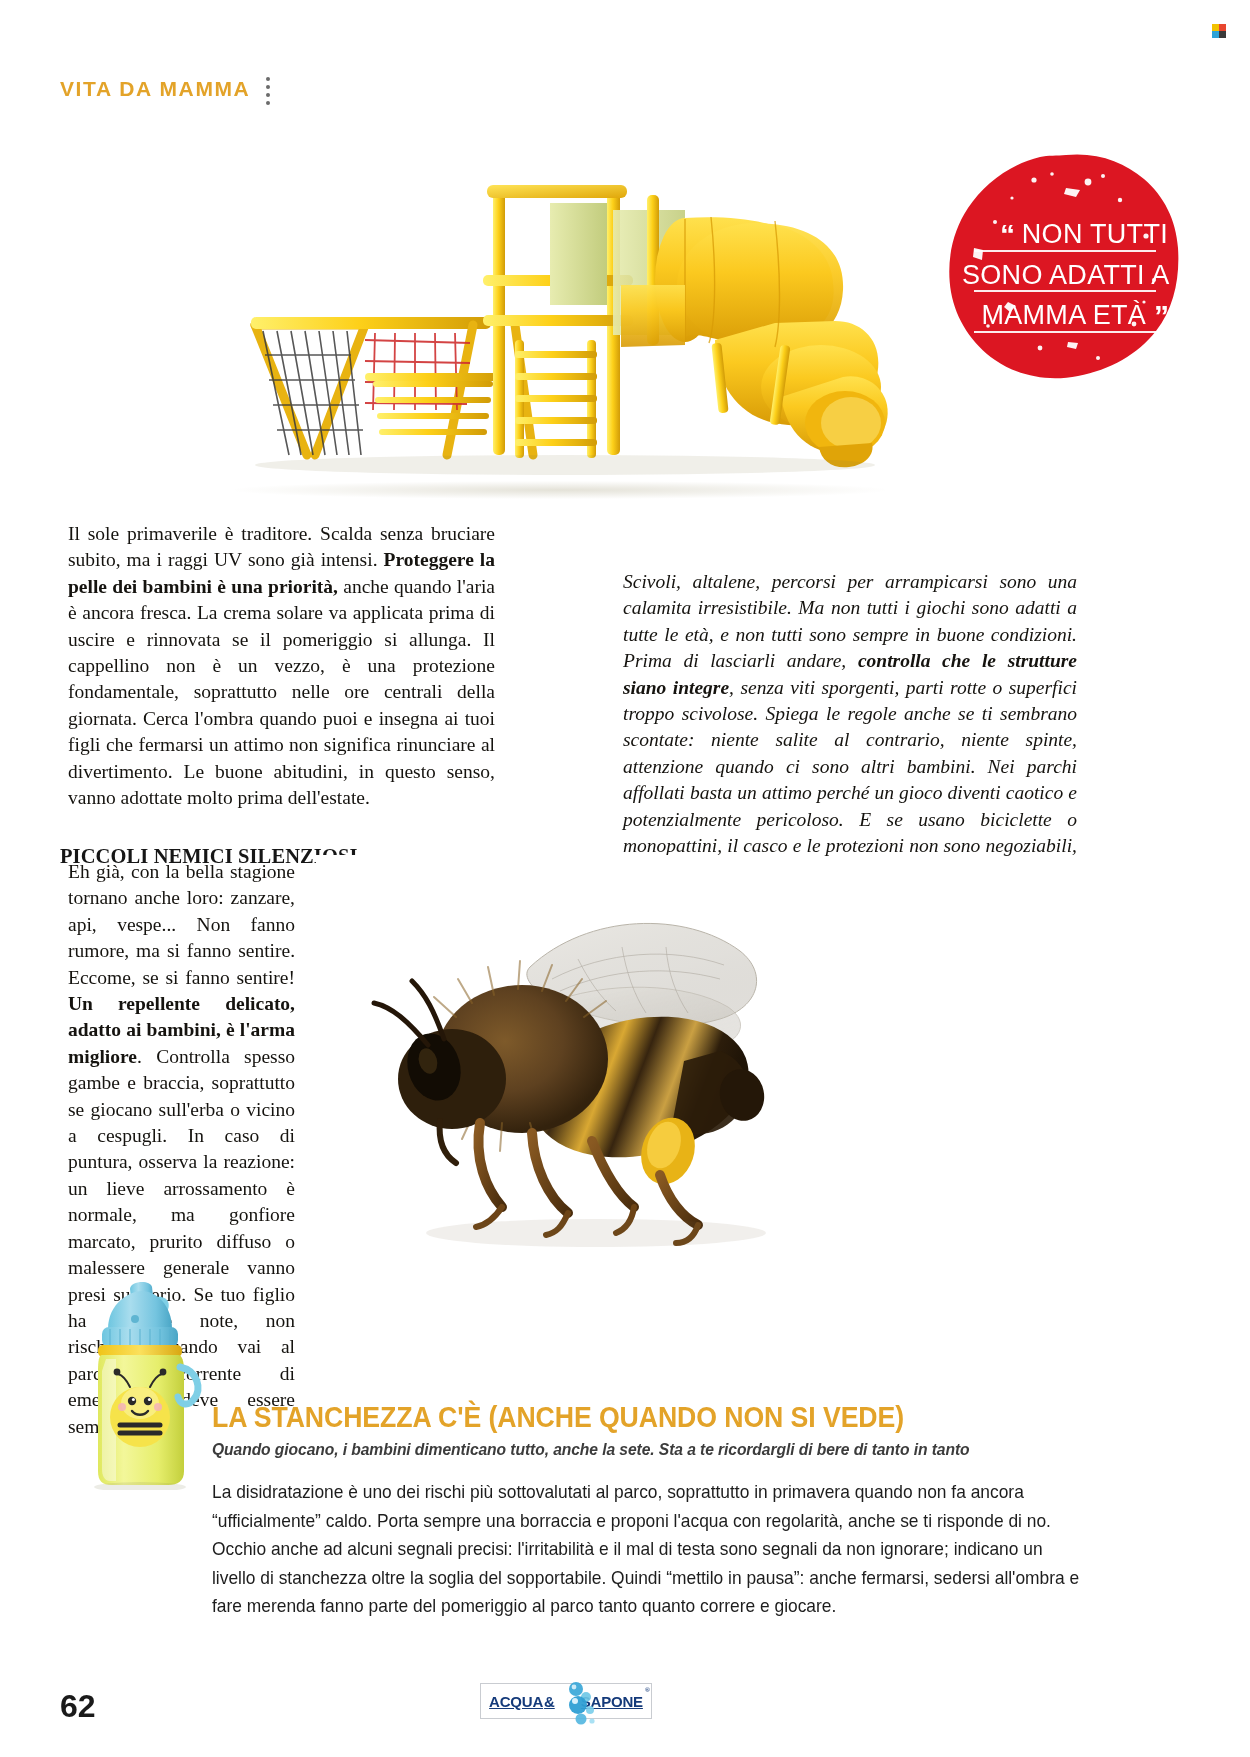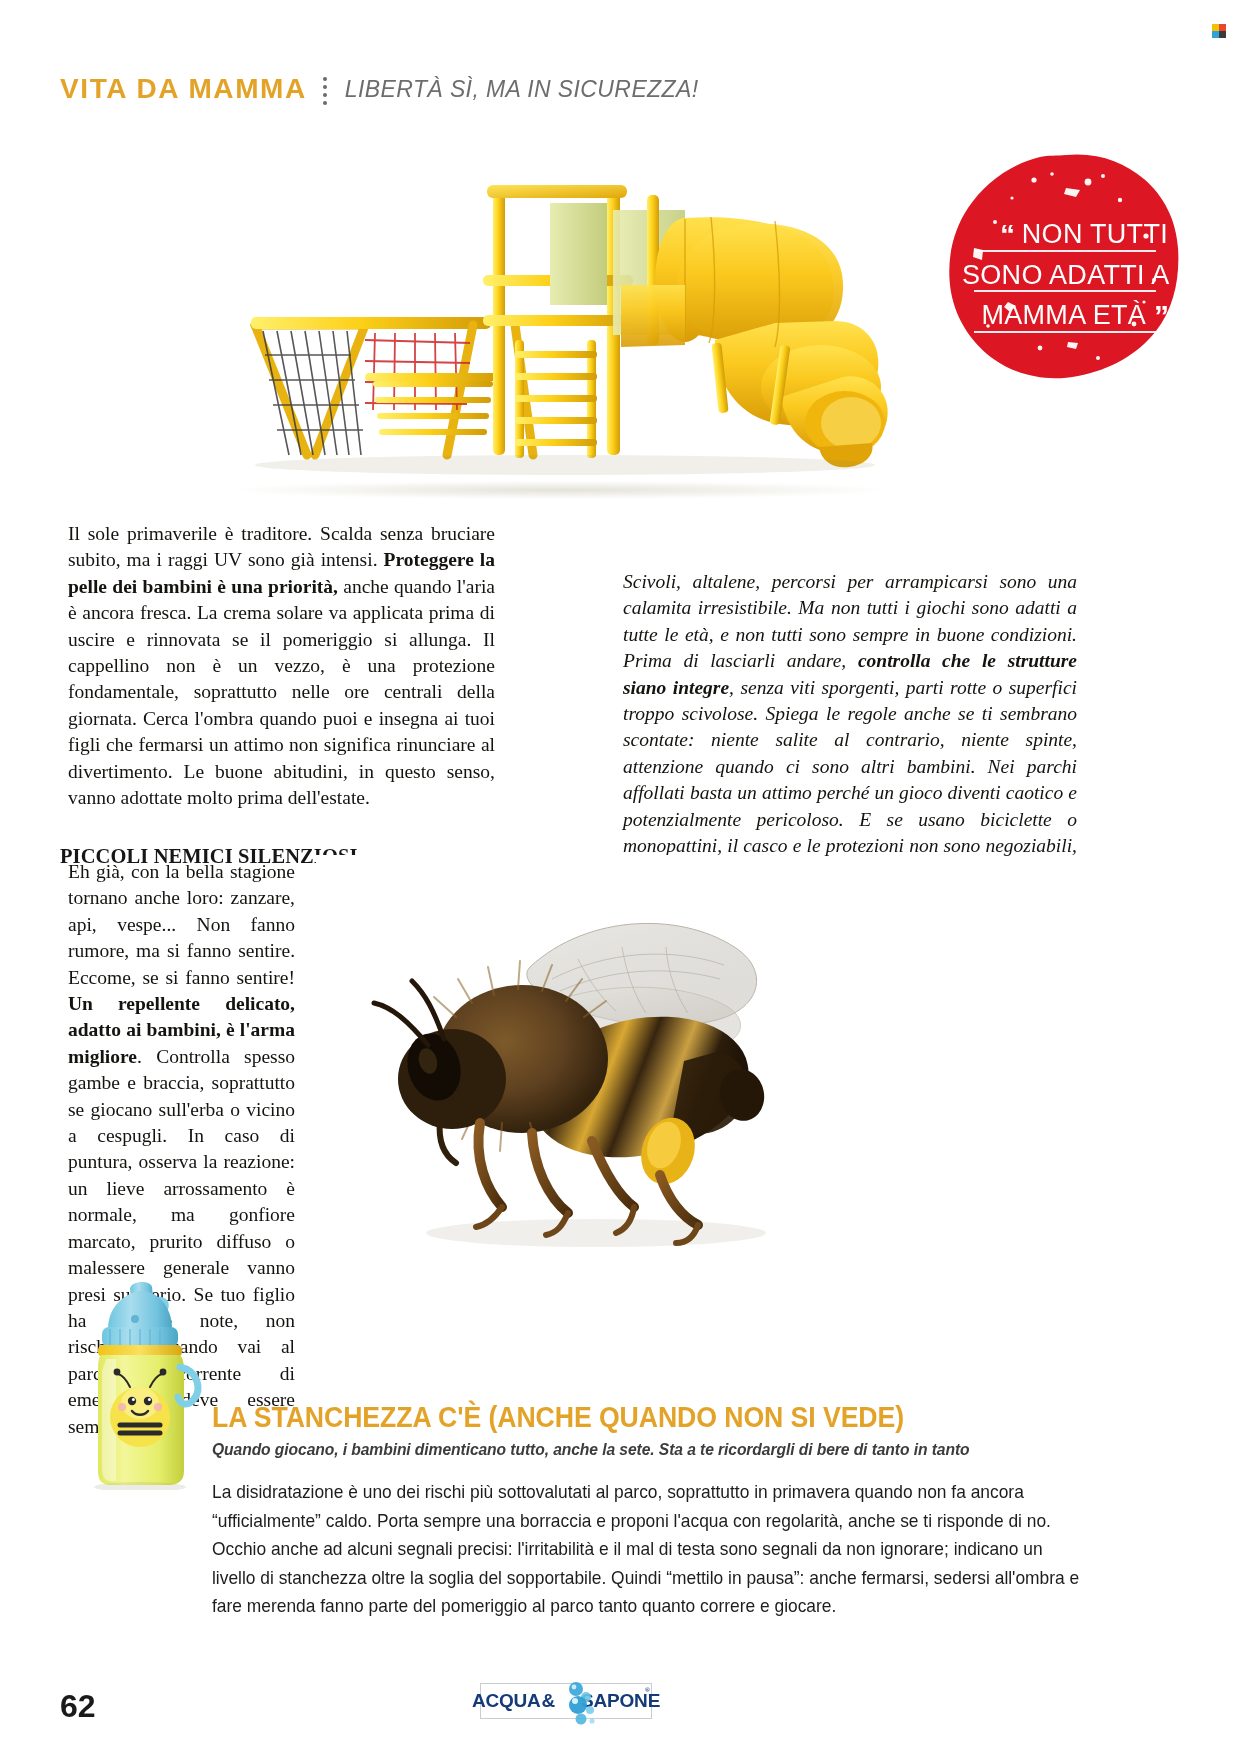--- a/index.html
+++ b/index.html
@@ -18,21 +18,21 @@
   .cm3{left:0;top:7px;background:#2ea3d8;}
   .cm4{left:7px;top:7px;background:#3a3a3a;}
 
   
   .kicker{
     position:absolute;left:60px;top:72px;width:900px;height:34px;
     display:flex;align-items:center;
   }
   .kicker .k-main{
     font-family:"Liberation Sans", sans-serif;
-    font-weight:700;font-size:28px;letter-spacing:1.6px;
+    font-weight:700;font-size:21px;letter-spacing:1.6px;
     color:#e3a329;white-space:nowrap;
   }
   .kicker .k-dots{
     width:4px;height:28px;margin:0 18px 0 16px;position:relative;
   }
   .kicker .k-dots span{
     position:absolute;left:0;width:4px;height:4px;border-radius:50%;background:#6b6b6b;
   }
   .kicker .k-sub{
     font-family:"Liberation Sans", sans-serif;
@@ -116,22 +116,22 @@
     position:absolute;left:60px;top:1688px;
     font-family:"Liberation Sans", sans-serif;
     font-weight:700;font-size:32px;color:#1a1a1a;
   }
   .logo{
     position:absolute;left:480px;top:1683px;width:170px;height:34px;
     border:1px solid #c9ccd1;background:#fff;
   }
   .logo-txt{
     position:absolute;inset:0;display:flex;align-items:center;justify-content:center;
-    font-family:"Liberation Sans", sans-serif;font-weight:700;font-size:19px;
-    color:#143a7a;letter-spacing:-.2px;
+    font-family:"Liberation Sans", sans-serif;font-weight:700;font-size:15px;
+    color:#143a7a;letter-spacing:-.2px;text-decoration:underline;
   }
   .logo-amp{color:#143a7a;margin:0 26px 0 1px;}
   .logo-reg{
     position:absolute;right:1px;top:2px;font-size:7px;color:#143a7a;font-weight:700;
   }
   .logo-bubbles{position:absolute;left:78px;top:-5px;width:44px;height:48px;}
 </style>
 </head>
 <body>
 
@@ -145,21 +145,20 @@
   </div>
 
   <div class="kicker">
     <span class="k-main">VITA DA MAMMA</span>
     <span class="k-dots">
       <span style="top:2px"></span>
         <span style="top:10px"></span>
         <span style="top:18px"></span>
         <span style="top:26px"></span>
     </span>
-    <span class="k-sub">LIBERTÀ SÌ, MA IN SICUREZZA!</span>
   </div>
 
   <div class="playground">
     <svg viewBox="0 0 690 330" width="690" height="330" aria-hidden="true">
       <defs>
         <linearGradient id="ytube" x1="0" y1="0" x2="0" y2="1">
           <stop offset="0%" stop-color="#ffe14d"></stop>
             <stop offset="40%" stop-color="#fbc91f"></stop>
           <stop offset="100%" stop-color="#d89b06"></stop>
         </linearGradient>

